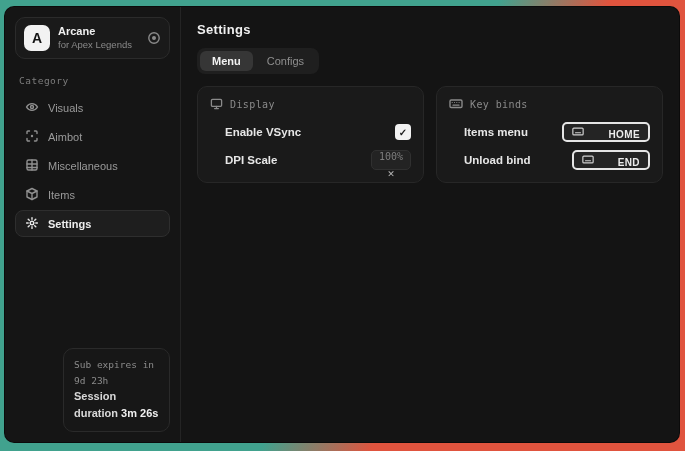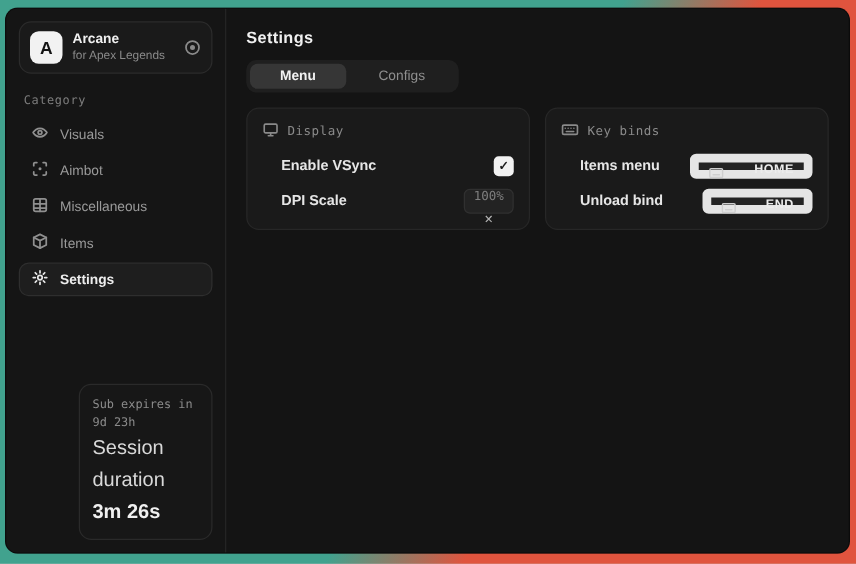--- a/index.html
+++ b/index.html
@@ -48,31 +48,31 @@
   }
   .nav-item.active svg { stroke:#e8e8e8; }
   .sidebar-spacer { flex:1; }
   .session-card {
     border:1px solid #2a2a2a; border-radius:10px; padding:8px 10px;
     background:#171717; line-height:1.6;margin-left:48px;
   }
   .session-line1 {
     color:#8b8b8b; font-family:"DejaVu Sans Mono", monospace; font-size:9.5px;
   }
-  .session-line2 { color:#d9d9d9; font-size:16px; }
+  .session-line2 { color:#d9d9d9; font-size:11px;font-weight:bold; }
   .session-line2 b { color:#f0f0f0; }
   
   .main { flex:1; padding:15px 16px; }
   .page-title { color:#f0f0f0; font-size:13px; font-weight:bold; letter-spacing:.3px; }
   .tabs {
     display:inline-flex; background:#1f1f1f; border-radius:8px; padding:3px;
     margin-top:11px; gap:2px;
   }
   .tab {
-    padding:4px 24px; border-radius:6px; font-size:11px; color:#8f8f8f; cursor:pointer;
+    padding:4px 12px; border-radius:6px; font-size:11px; color:#8f8f8f; cursor:pointer;
   }
   .tab.active { background:#363636; color:#f2f2f2; font-weight:bold; }
   .cards { display:flex; gap:12px; margin-top:12px; }
   .card {
     flex:1; background:#1a1a1a; border:1px solid #272727; border-radius:10px;
     padding:10px 12px 12px 12px;
   }
   .card-header {
     display:flex; align-items:center; gap:7px; color:#8a8a8a;
     font-family:"DejaVu Sans Mono", monospace; font-size:10px; letter-spacing:.4px;
@@ -93,22 +93,22 @@
     display:flex; align-items:center; gap:8px; background:#232323;
     border:1px solid #303030; border-radius:5px; height:20px; padding:0 7px;
     cursor:text;
     flex-direction:column;
   }
   .dpi-value {
     color:#7e7e7e; font-family:"DejaVu Sans Mono", monospace; font-size:10px;
   }
   .dpi-clear { color:#b5b5b5; font-size:9px; cursor:pointer; line-height:1; }
   .key-btn {
-    display:flex; align-items:flex-start; gap:24px; background:#242424;
-    border:7px solid #e5e5e5; border-radius:5px; height:20px; padding:0 8px;
+    display:flex; align-items:flex-end; gap:24px; background:#242424;
+    border:2px solid #e5e5e5; border-radius:5px; height:20px; padding:0 8px;
     cursor:pointer;
   }
   .key-btn svg { stroke:#cfcfcf; }
   .key-label { color:#ececec; font-size:10px; font-weight:bold; letter-spacing:.4px; }
   svg { fill:none; stroke-width:1.4; stroke-linecap:round; stroke-linejoin:round; }
 </style>
 </head>
 <body>
 
 <div class="window">

